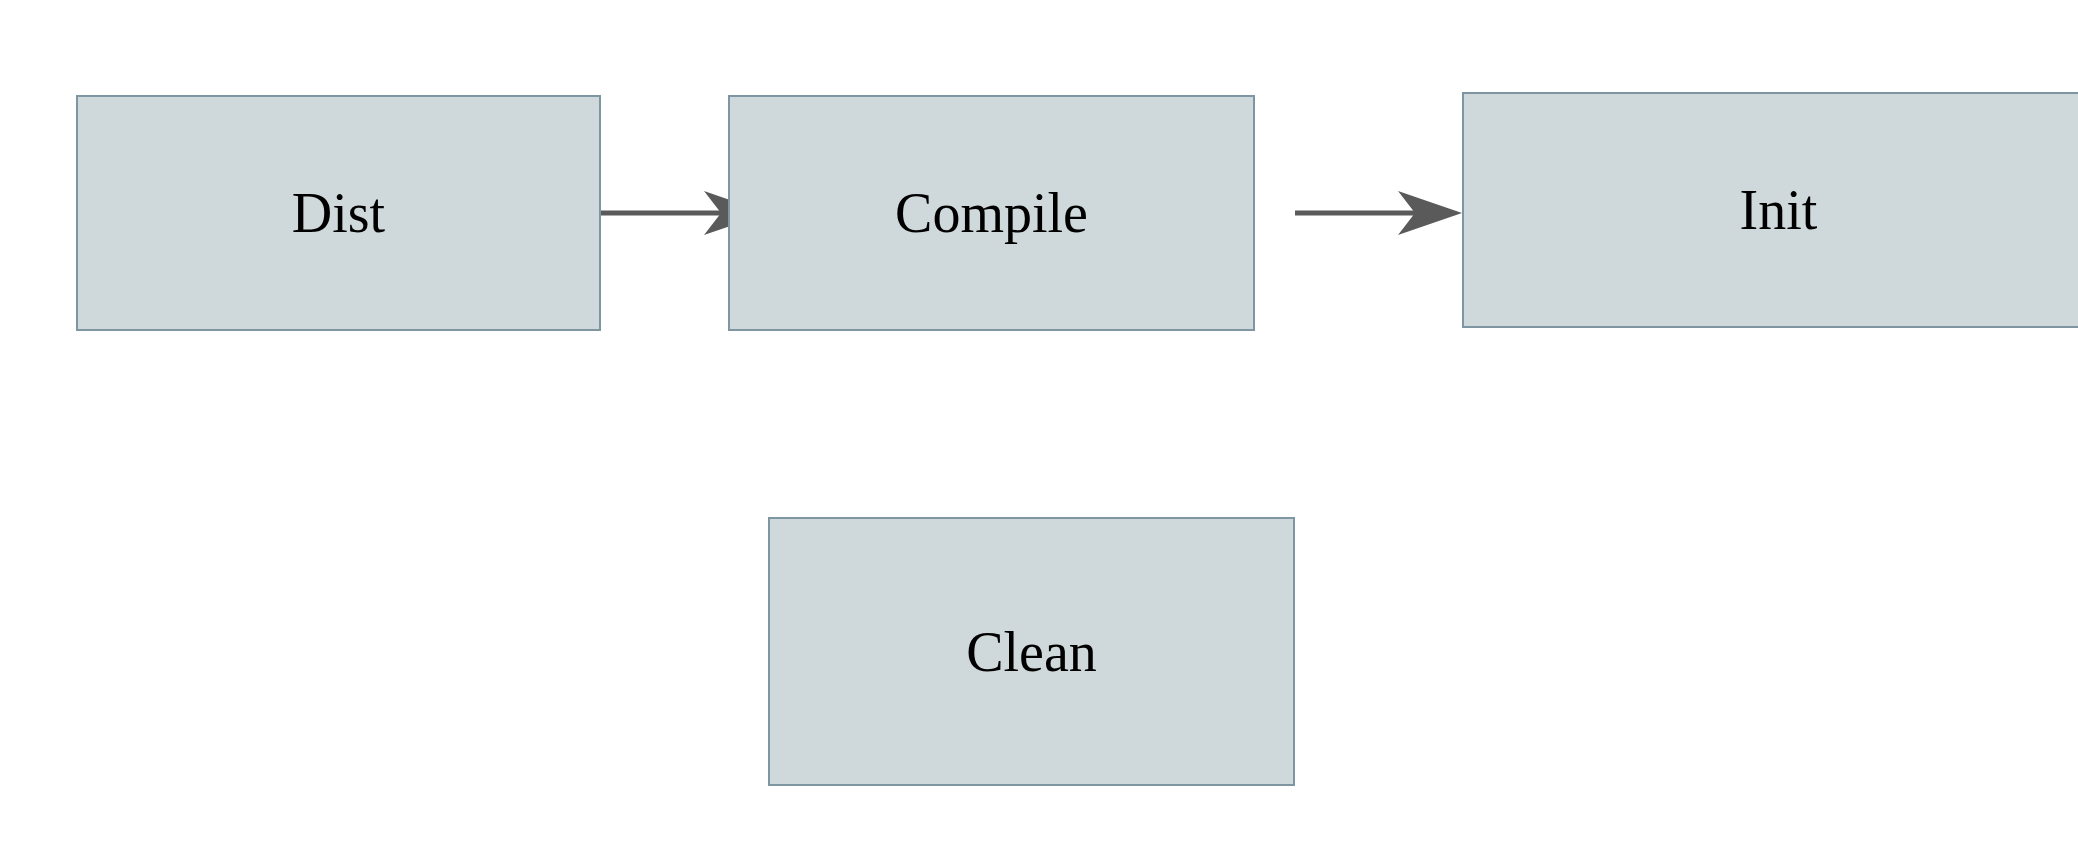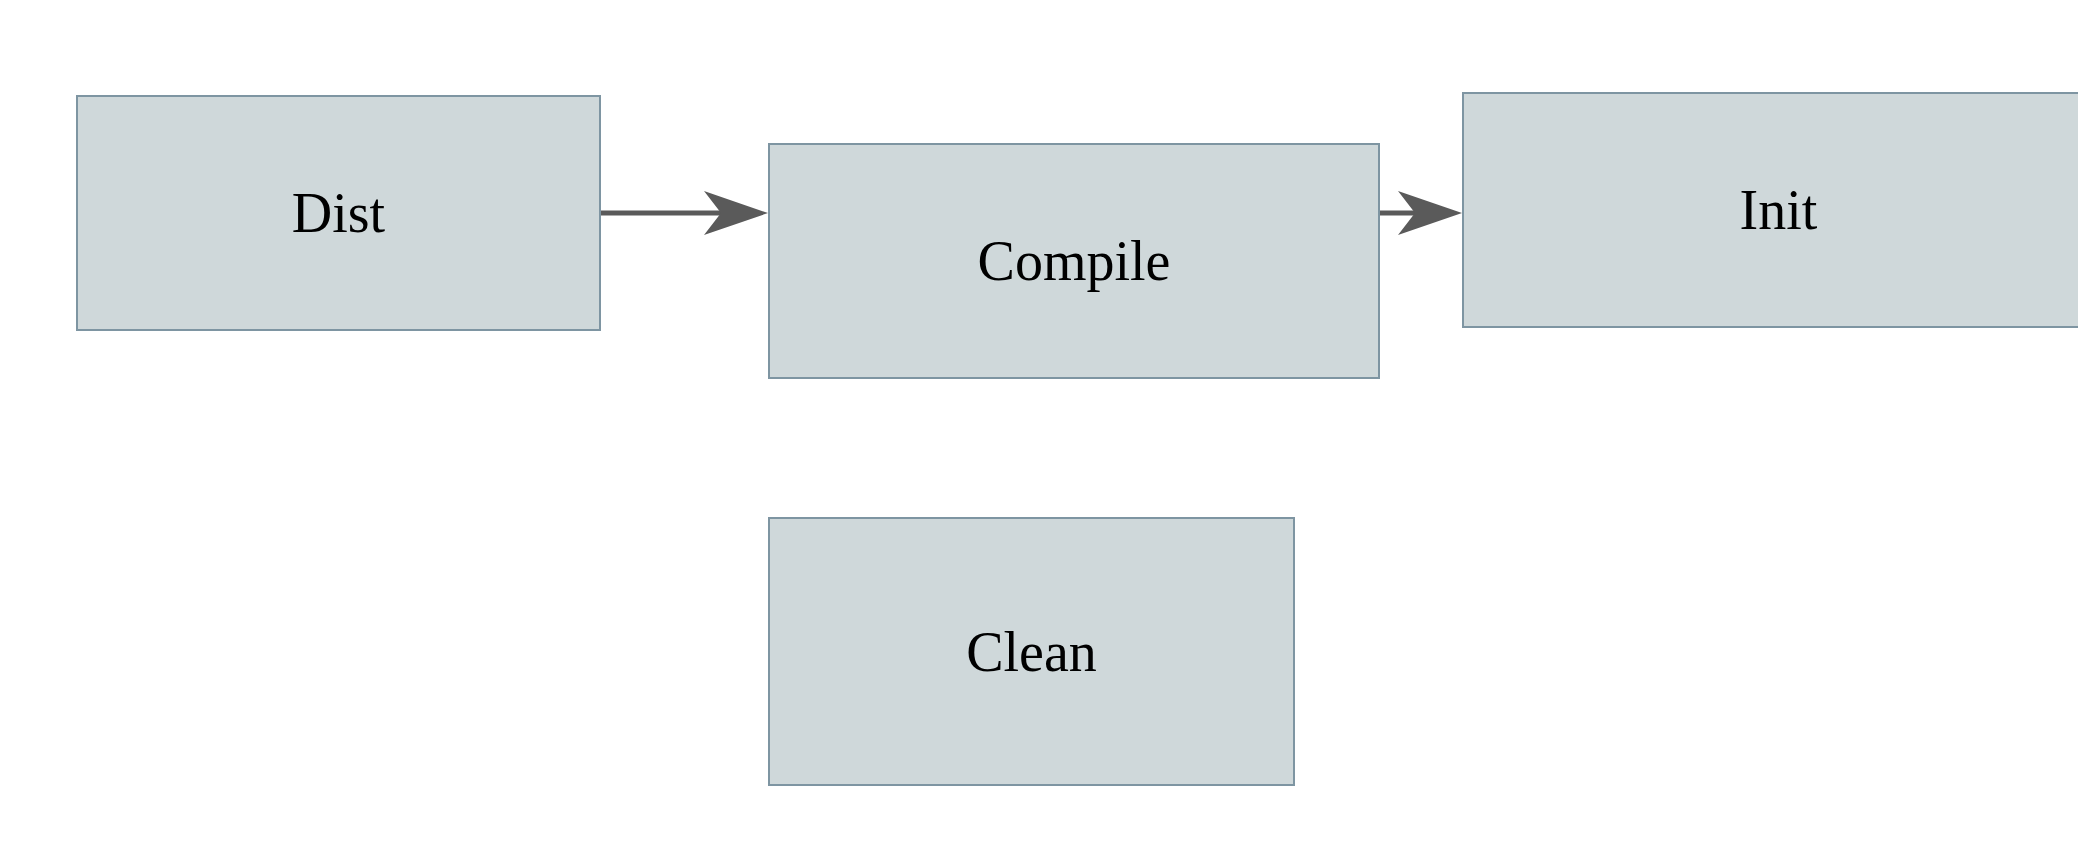--- a/index.html
+++ b/index.html
@@ -34,21 +34,21 @@
   }
   .node-label {
     color: var(--text, #000000);
     font-size: 56px;
     line-height: 1;
     white-space: nowrap;
     user-select: none;
     font-family: Liberation Serif, serif;
   }
   .node-dist    { left: 76px;   top: 95px;  width: 525px; height: 236px; }
-  .node-compile { left: 768px;  top: 95px;  width: 612px; height: 236px; margin-top: 48px; }
+  .node-compile { left: 728px;  top: 95px;  width: 527px; height: 236px; }
   .node-init    { left: 1462px; top: 92px;  width: 633px; height: 236px; }
   .node-clean   { left: 768px;  top: 517px; width: 527px; height: 269px; }
   .edge-line {
     stroke: var(--arrow, #5a5a5a);
     stroke-width: 5;
     fill: none;
   }
   .edge-head {
     fill: var(--arrow, #5a5a5a);
     stroke: none;

